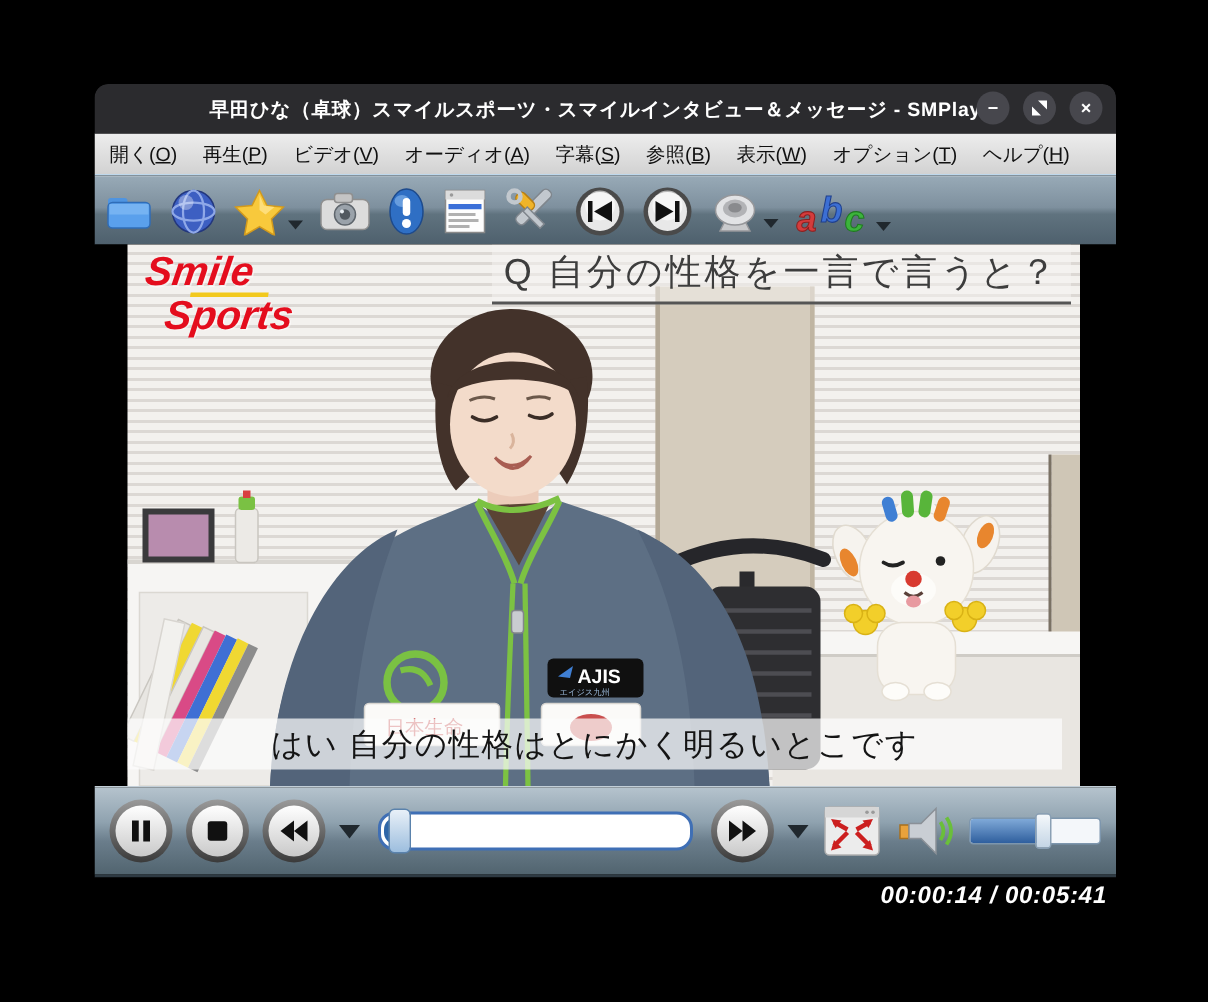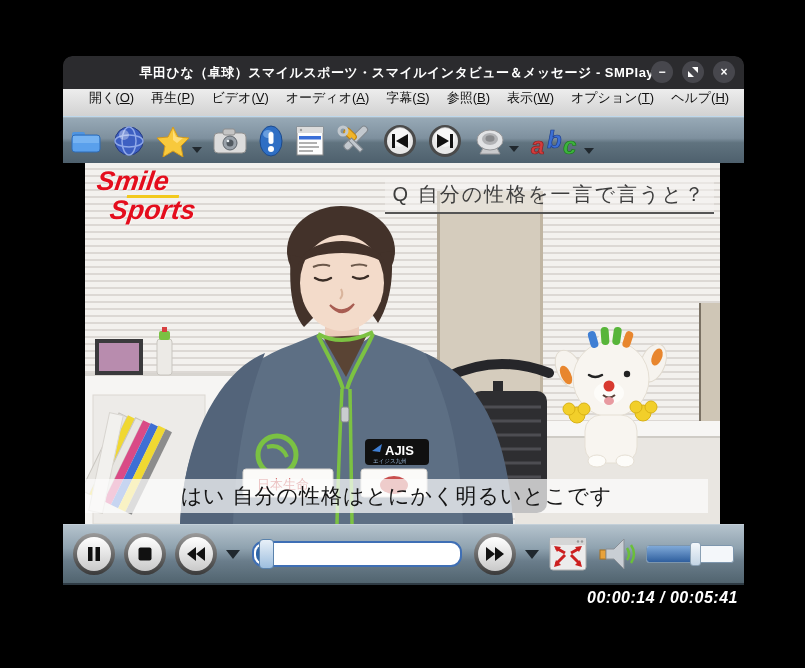--- a/index.html
+++ b/index.html
@@ -15,40 +15,40 @@
   .winbtn{width:22px;height:22px;border-radius:50%;background:#47474d;color:#fff;
           display:flex;align-items:center;justify-content:center;font-size:12px;
           font-weight:bold;cursor:default;position:relative;}
   .restore-box{width:10px;height:10px;position:relative;}
   .restore-box .ne{position:absolute;top:0;right:0;width:0;height:0;
       border-top:6px solid #fff;border-left:6px solid transparent;}
   .restore-box .sw{position:absolute;bottom:0;left:0;width:0;height:0;
       border-bottom:6px solid #fff;border-right:6px solid transparent;}
   
   .menubar{height:27px;background:linear-gradient(#ededed,#d2d2d2);display:flex;
-           align-items:flex-start;padding:0 26px;gap:17px;font-size:13px;color:#111;
+           align-items:center;padding:0 10px;gap:17px;font-size:13px;color:#111;
            border-bottom:1px solid #bed8ec;}
   .menu-item{cursor:default;white-space:nowrap;}
   
   .toolbar{height:45px;background:linear-gradient(#97a9b6,#7e909e 45%,#60737f 55%,#4e606d);
            display:flex;align-items:center;padding:0 7px;gap:11px;border-top:1px solid #aab8c2;}
   .tbicon{display:flex;align-items:flex-end;}
   .drop{width:0;height:0;border-left:5px solid transparent;border-right:5px solid transparent;
         border-top:6px solid #20282e;margin:0 0 4px 2px;}
   
   .video-area{height:361px;background:#000;position:relative;}
   .video{position:absolute;left:22px;top:0;width:635px;height:361px;overflow:hidden;
          background:repeating-linear-gradient(180deg,#f3f1ee 0 5px,#dcd8d4 5px 7px);}
   .scene{position:absolute;left:0;top:0;}
   .logo{position:absolute;left:10px;top:6px;transform:skewX(-8deg);color:#e40d1d;
         font-weight:bold;font-style:italic;font-size:27px;line-height:.92;
         text-shadow:1px 1px 0 rgba(255,255,255,.55);}
   .logo .l2{margin-left:17px;}
   .logo .ybar{width:52px;height:3px;background:#f2c91d;margin:1px 0 0 32px;}
-  .question{position:absolute;right:6px;top:16px;font-size:20px;color:#3d3d3d;
+  .question{position:absolute;right:6px;top:0;font-size:24px;color:#3d3d3d;
             letter-spacing:2px;padding:2px 8px 4px;border-bottom:2px solid #555;
             background:rgba(246,244,241,.5);}
   .subtitle{position:absolute;left:0;right:12px;bottom:11px;height:34px;
             background:rgba(252,252,252,.72);display:flex;align-items:center;
             justify-content:center;font-size:21px;color:#141414;letter-spacing:1px;}
   
   .controlbar{height:61px;background:linear-gradient(#b5c3cd,#8fa2af 40%,#6a7d8b 62%,#51646f);
               display:flex;align-items:center;padding:0 10px;gap:9px;
               border-top:1px solid #c3cfd8;border-bottom:2px solid #2e3a43;box-sizing:border-box;}
   .cbtn{width:42px;height:42px;border-radius:50%;background:linear-gradient(#9a9a9a,#3a3a3a);

